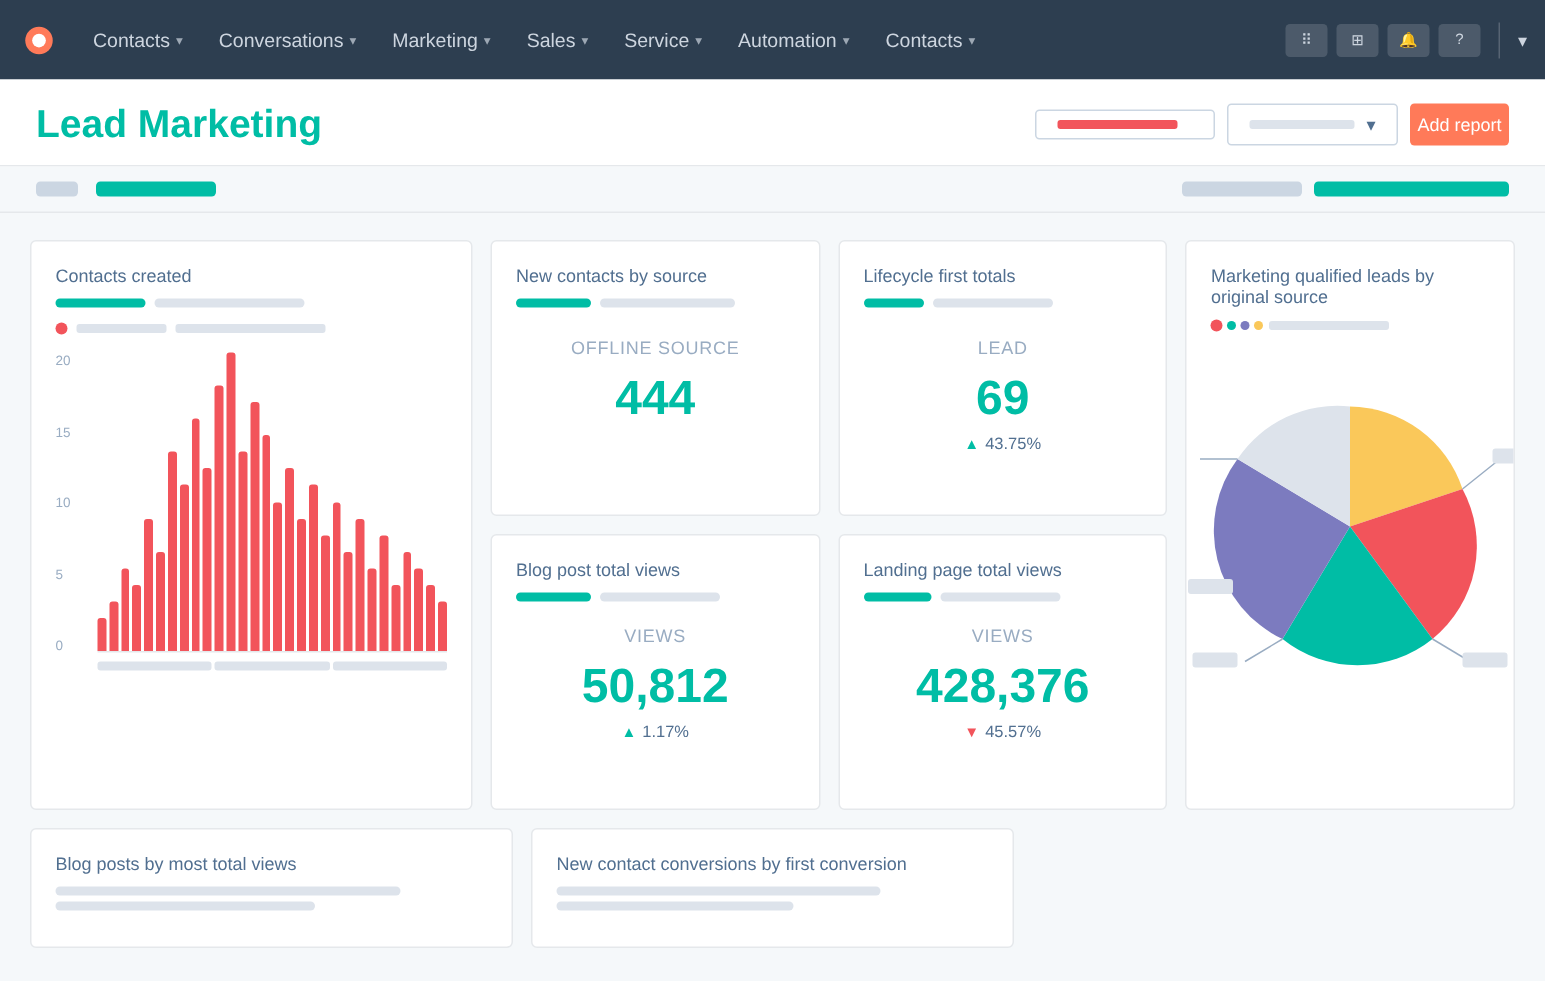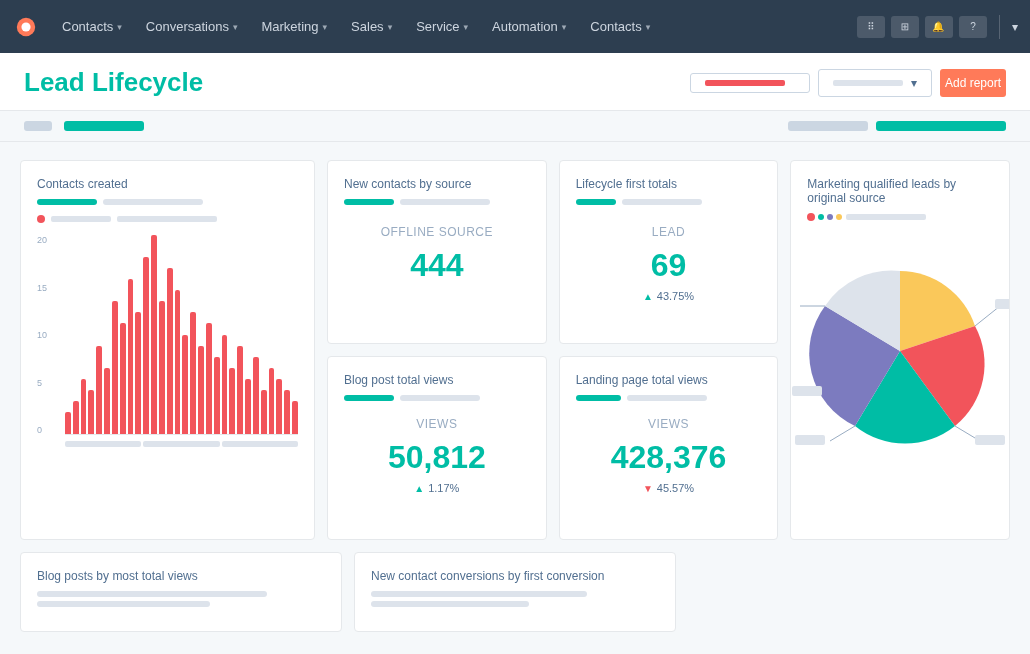--- a/index.html
+++ b/index.html
@@ -235,21 +235,21 @@
       </div>
     <div class="nav-divider"></div>
     <div class="nav-user-btn">
       <span>▾</span>
     </div>
   </div>
 </nav>
 
 <div class="header-area">
   <div class="header-top">
-    <h1 class="page-title">Lead Lifecycle</h1>
+    <h1 class="page-title">Lead Marketing</h1>
     <div class="header-actions">
       <button class="btn-outline" style="min-width:120px; color:#516f90; font-size:11px;">
         <span style="display:inline-block;width:80px;height:6px;background:#f2545b;border-radius:2px;"></span>
       </button>
       <button class="btn-outline" style="min-width:110px;">
         <span style="display:inline-block;width:70px;height:6px;background:#dde3eb;border-radius:2px;margin-right:4px;"></span>
         <span>▾</span>
       </button>
       <button class="btn-primary">Add report</button>
     </div>

